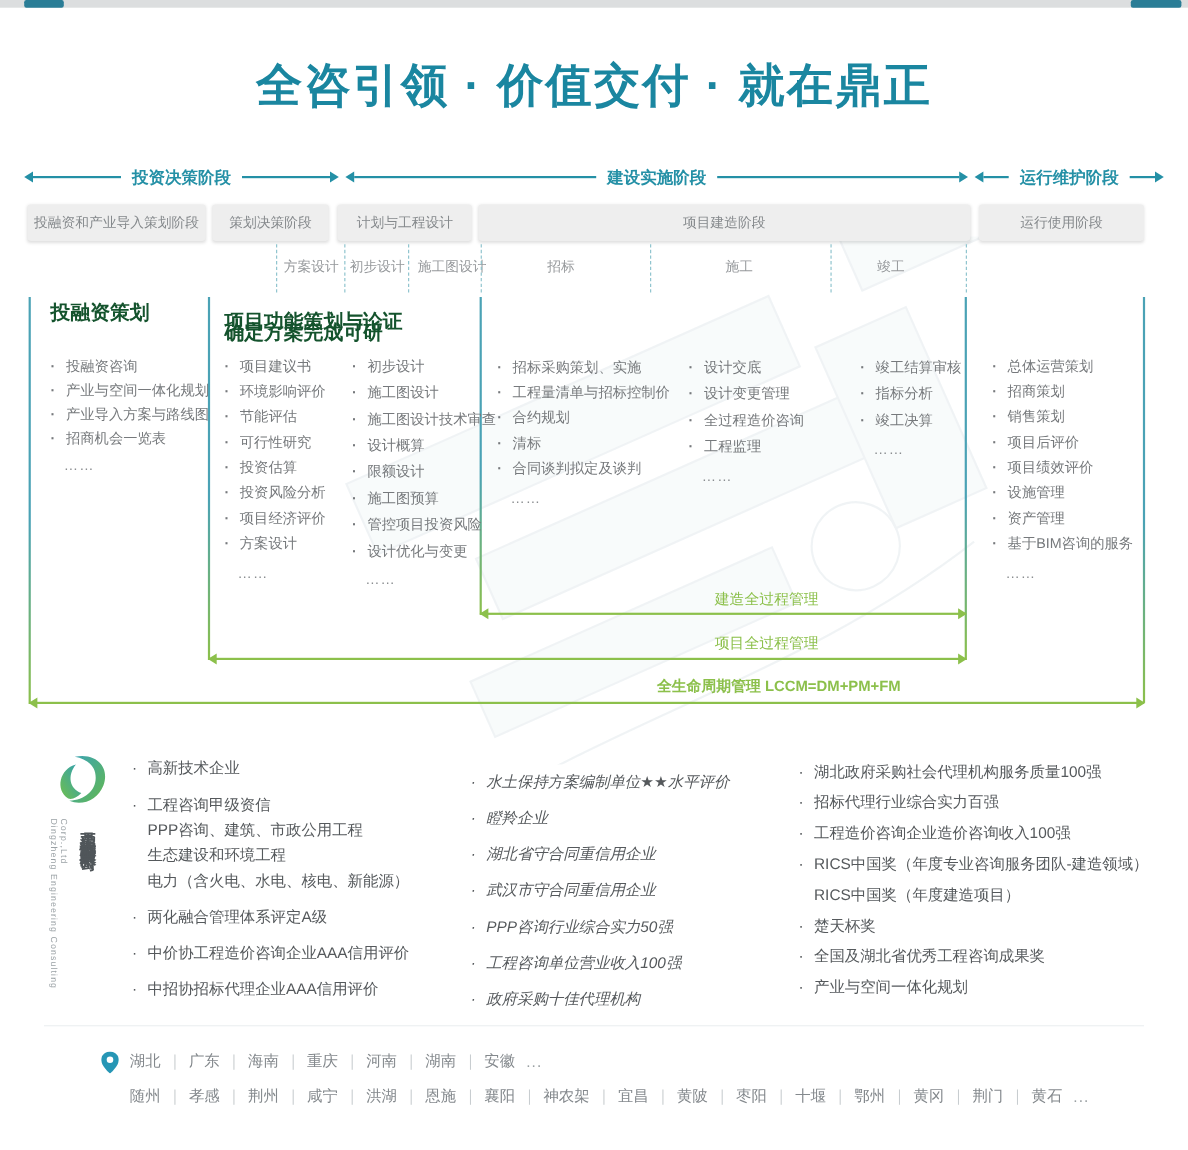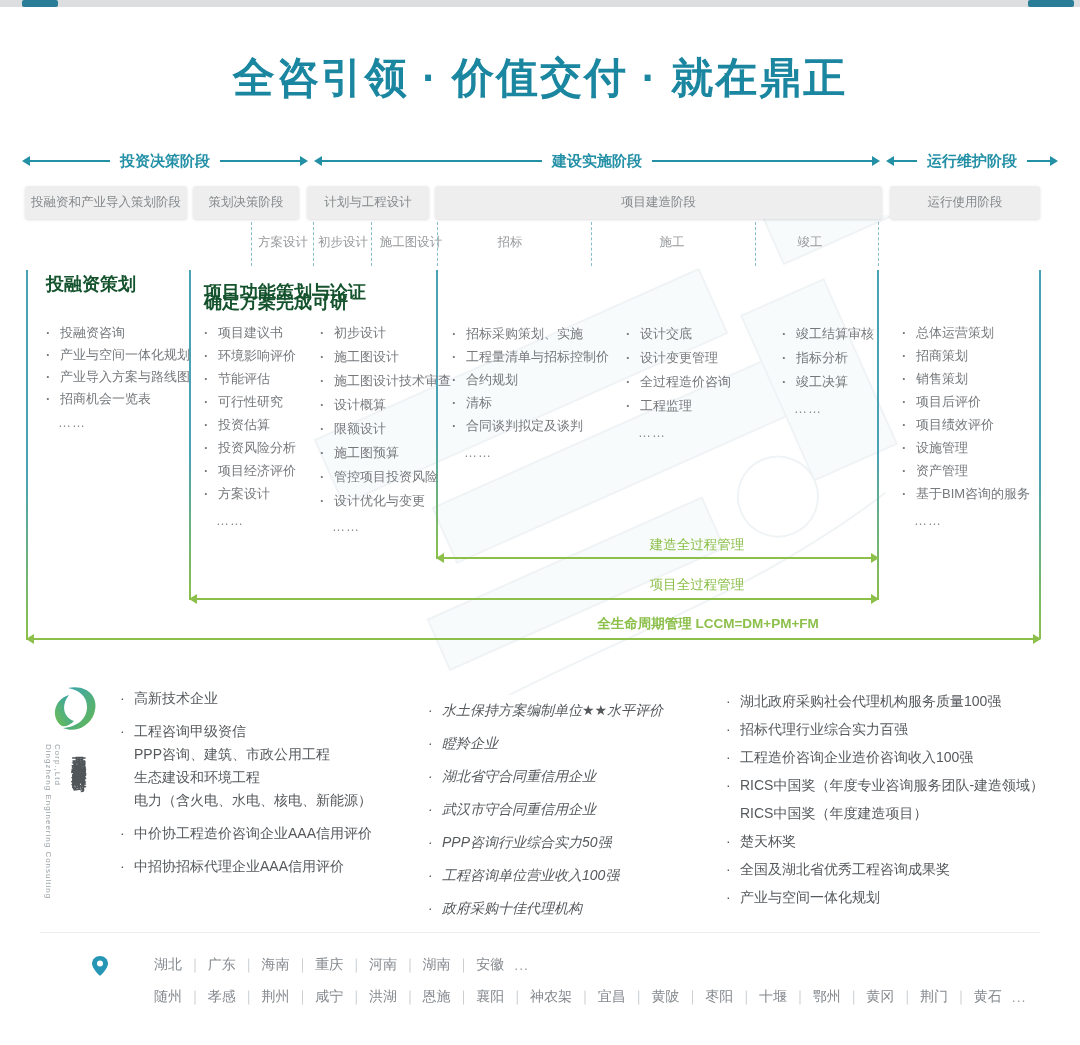--- a/index.html
+++ b/index.html
@@ -59,21 +59,21 @@
   .cert-list { position:absolute; list-style:none; }
   .cert-list li { position:relative; padding-left:14px; font-size:14px; color:#55595c; white-space:pre-line; }
   .cert-list li::before { content:"·"; position:absolute; left:0; top:0; }
   .cert-c1 li, .cert-c2 li { line-height:23px; margin-bottom:10px; }
   .cert-c3 li { line-height:28px; margin-bottom:0; }
 
   .divider { position:absolute; height:1px; background:#eceff1; }
 
   
   .loc-row { position:absolute; display:flex; align-items:center; font-size:14px; color:#84898d; }
-  .loc-row ul { list-style:none; display:flex;margin-left:36px; }
+  .loc-row ul { list-style:none; display:flex; }
   .loc-row li { white-space:nowrap; }
   .loc-row li + li::before { content:"｜"; margin:0 6px; color:#c3c8cb; }
   .loc-more { margin-left:10px; color:#9aa0a3; letter-spacing:1px; }
   .pin { position:absolute; }
 </style>
 </head>
 <body>
 
 <div id="page">
 
@@ -251,20 +251,21 @@
     <span class="cn">鼎正工程咨询股份有限公司</span>
   </div>
 
   <ul class="cert-list cert-c1" style="left:120px;top:687px;width:300px;">
 
   <li>高新技术企业</li>
       <li>工程咨询甲级资信
 PPP咨询、建筑、市政公用工程
 生态建设和环境工程
 电力（含火电、水电、核电、新能源）</li>
+      <li>两化融合管理体系评定A级</li>
       <li>中价协工程造价咨询企业AAA信用评价</li>
       <li>中招协招标代理企业AAA信用评价</li>
     </ul>
   <ul class="cert-list cert-c2" style="left:428px;top:699px;width:290px;font-style:italic;">
 
   <li>水土保持方案编制单位★★水平评价</li>
       <li>瞪羚企业</li>
       <li>湖北省守合同重信用企业</li>
       <li>武汉市守合同重信用企业</li>
       <li>PPP咨询行业综合实力50强</li>

